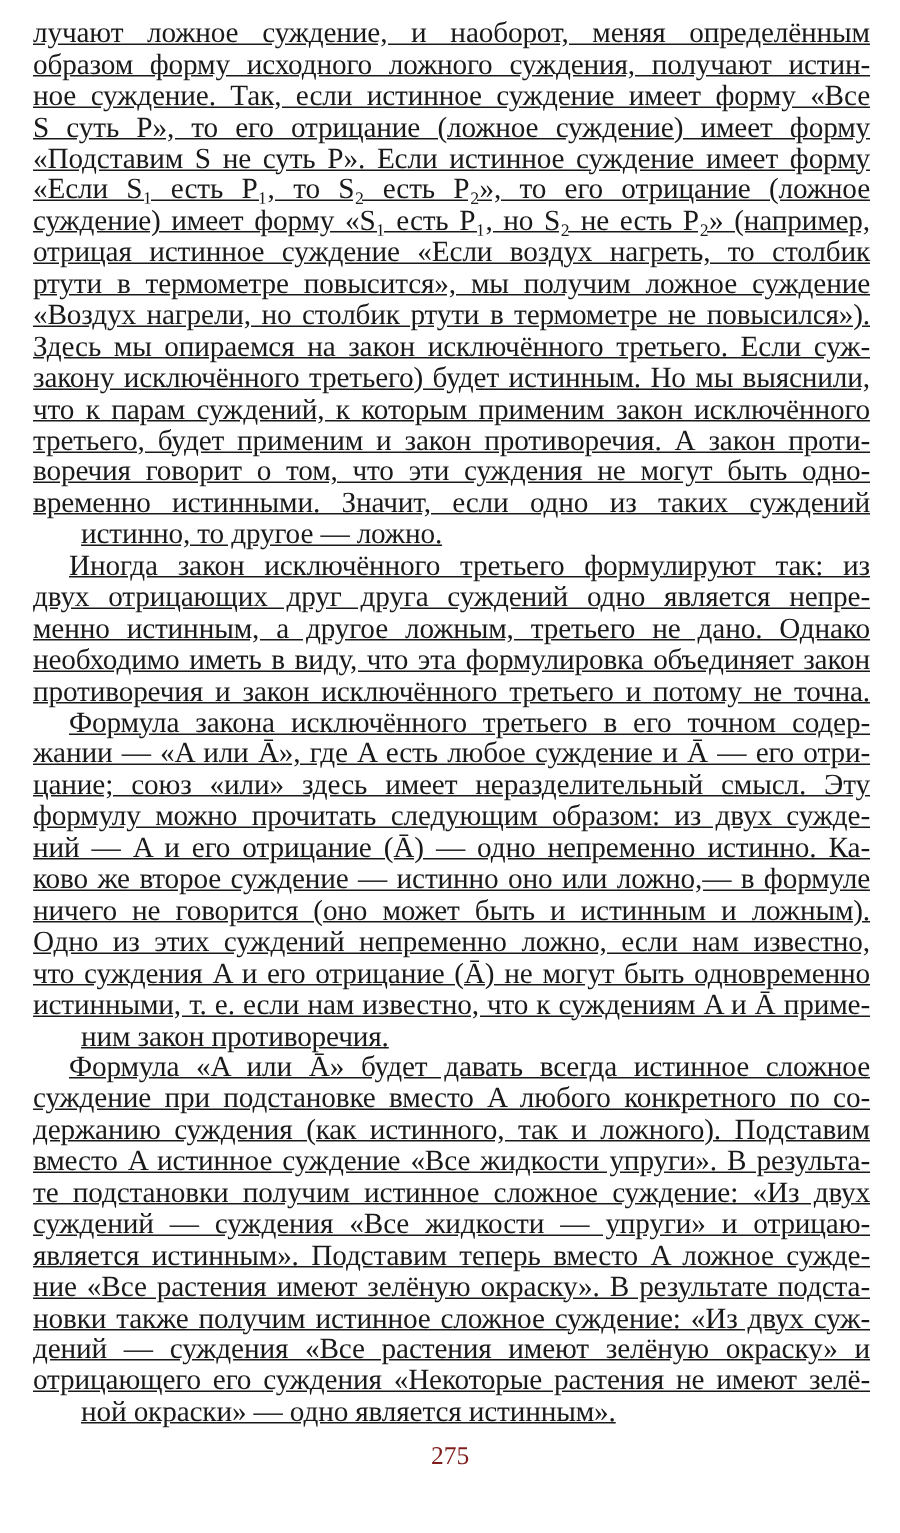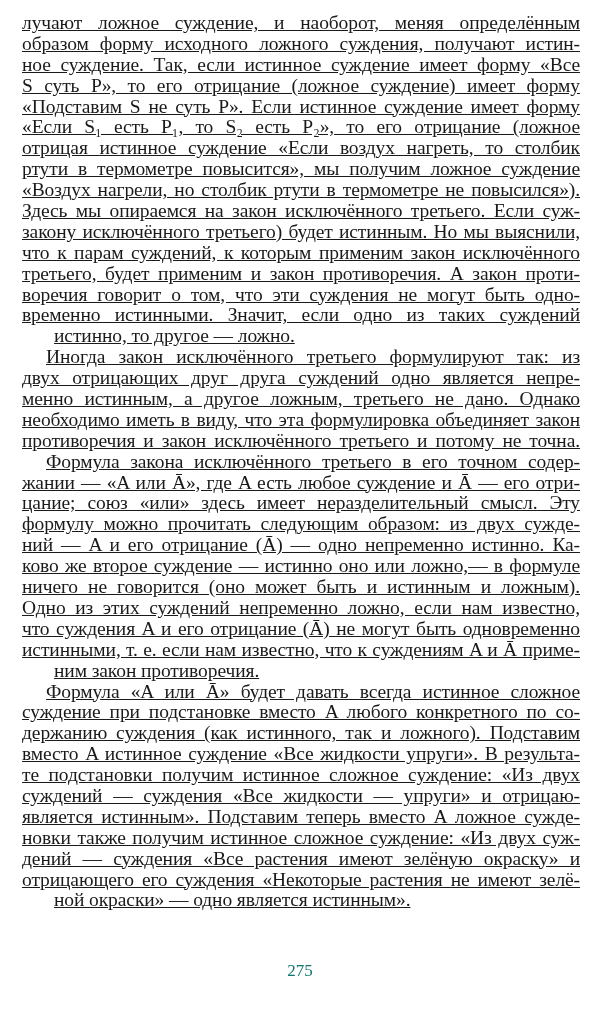--- a/index.html
+++ b/index.html
@@ -41,35 +41,36 @@
       padding-left: 24px;
     }
     .page-number {
       position: absolute;
       left: 0;
       width: 600px;
       top: 961px;
       text-align: center;
       font-size: 17px;
       font-family: "Liberation Serif", "DejaVu Serif", serif;
-      color: #0f766e;
+      color: #7f1d1d;
     }
   </style>
 </head>
 <body>
 
 <div class="page">
 
   <div>
     <span class="line">лучают ложное суждение, и наоборот, меняя определённым</span>
     <span class="line">образом форму исходного ложного суждения, получают истин-</span>
     <span class="line">ное суждение. Так, если истинное суждение имеет форму «Все</span>
     <span class="line">S суть P», то его отрицание (ложное суждение) имеет форму</span>
     <span class="line">«Подставим S не суть P». Если истинное суждение имеет форму</span>
     <span class="line">«Если S₁ есть P₁, то S₂ есть P₂», то его отрицание (ложное</span>
+    <span class="line">суждение) имеет форму «S₁ есть P₁, но S₂ не есть P₂» (например,</span>
     <span class="line">отрицая истинное суждение «Если воздух нагреть, то столбик</span>
     <span class="line">ртути в термометре повысится», мы получим ложное суждение</span>
     <span class="line">«Воздух нагрели, но столбик ртути в термометре не повысился»).</span>
     <span class="line">Здесь мы опираемся на закон исключённого третьего. Если суж-</span>
     <span class="line">закону исключённого третьего) будет истинным. Но мы выяснили,</span>
     <span class="line">что к парам суждений, к которым применим закон исключённого</span>
     <span class="line">третьего, будет применим и закон противоречия. А закон проти-</span>
     <span class="line">воречия говорит о том, что эти суждения не могут быть одно-</span>
     <span class="line">временно истинными. Значит, если одно из таких суждений</span>
     <span class="line last">истинно, то другое — ложно.</span>
@@ -98,20 +99,21 @@
   </div>
 
   <div>
     <span class="line indent">Формула «A или Ā» будет давать всегда истинное сложное</span>
     <span class="line">суждение при подстановке вместо A любого конкретного по со-</span>
     <span class="line">держанию суждения (как истинного, так и ложного). Подставим</span>
     <span class="line">вместо A истинное суждение «Все жидкости упруги». В результа-</span>
     <span class="line">те подстановки получим истинное сложное суждение: «Из двух</span>
     <span class="line">суждений — суждения «Все жидкости — упруги» и отрицаю-</span>
     <span class="line">является истинным». Подставим теперь вместо A ложное сужде-</span>
+    <span class="line">ние «Все растения имеют зелёную окраску». В результате подста-</span>
     <span class="line">новки также получим истинное сложное суждение: «Из двух суж-</span>
     <span class="line">дений — суждения «Все растения имеют зелёную окраску» и</span>
     <span class="line">отрицающего его суждения «Некоторые растения не имеют зелё-</span>
     <span class="line last">ной окраски» — одно является истинным».</span>
   </div>
 </div>
 
 <div class="page-number">275</div>
 
 </body></html>

